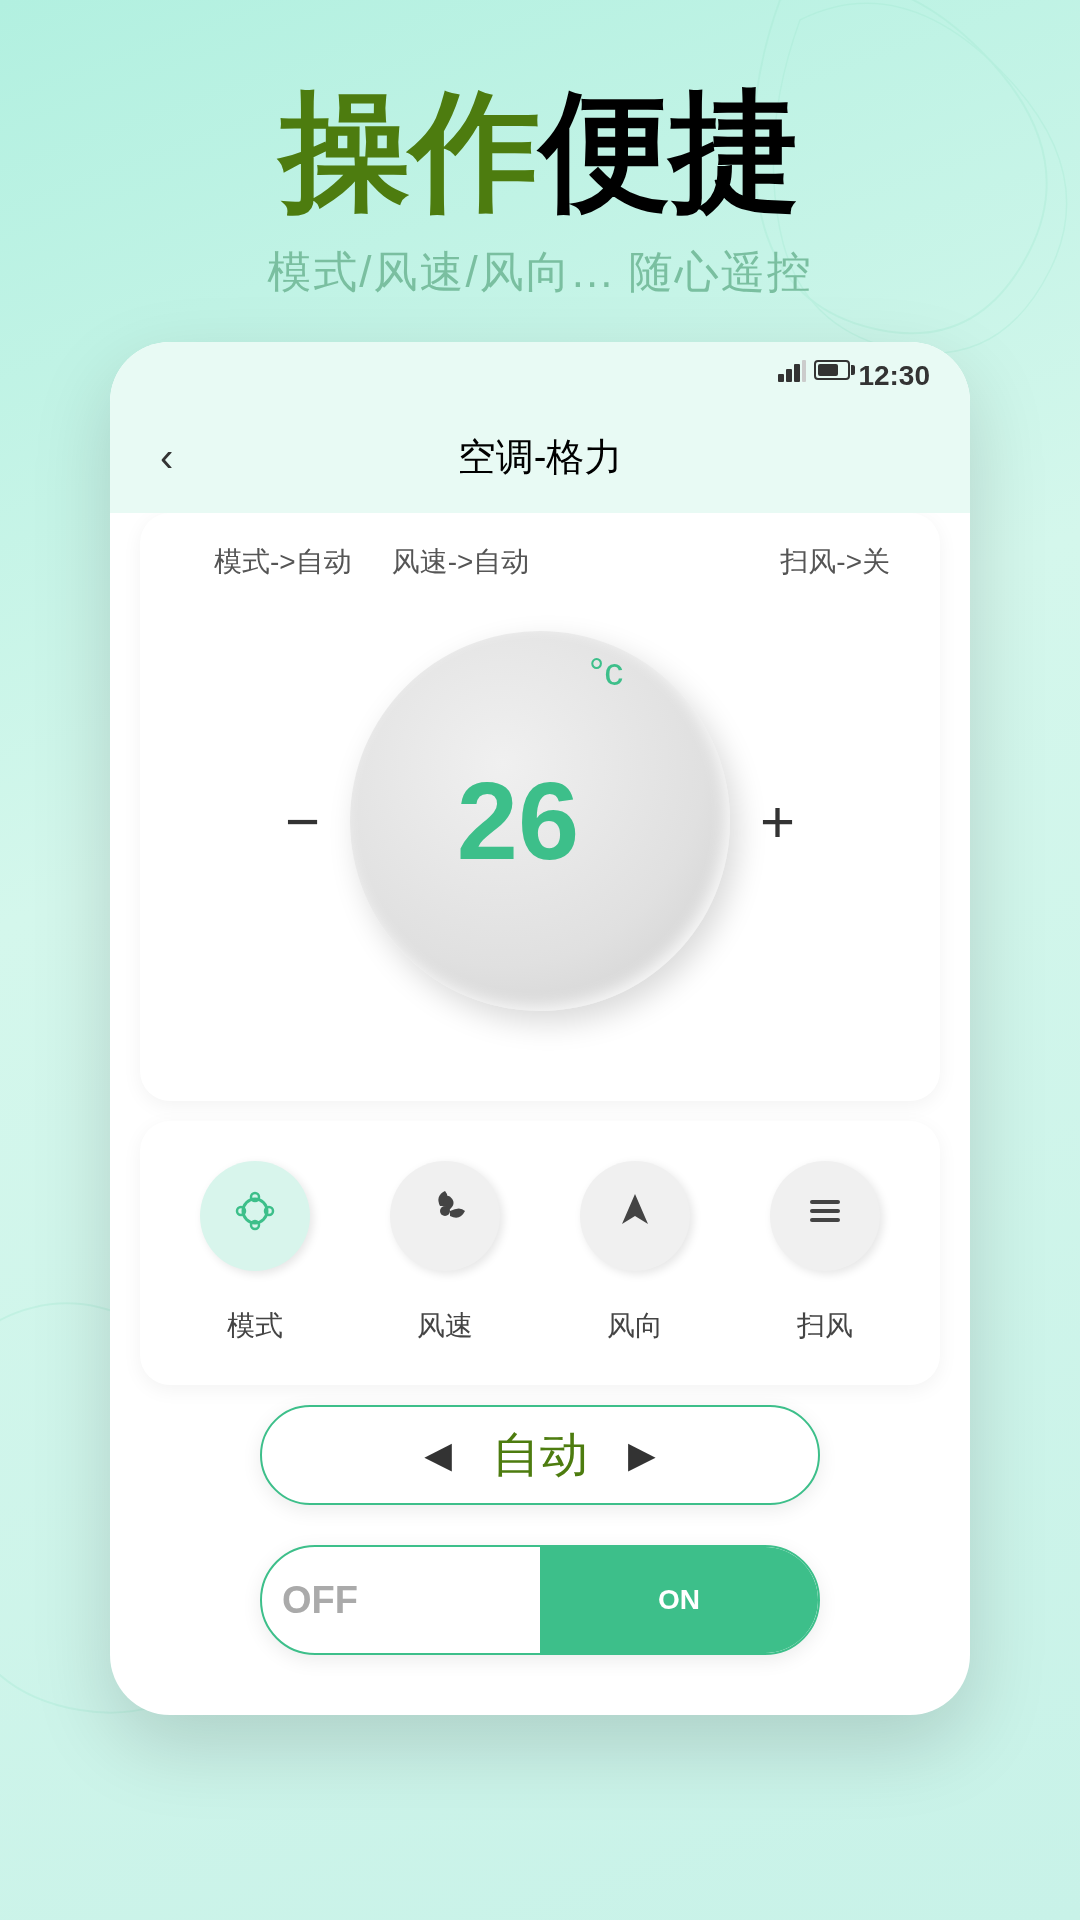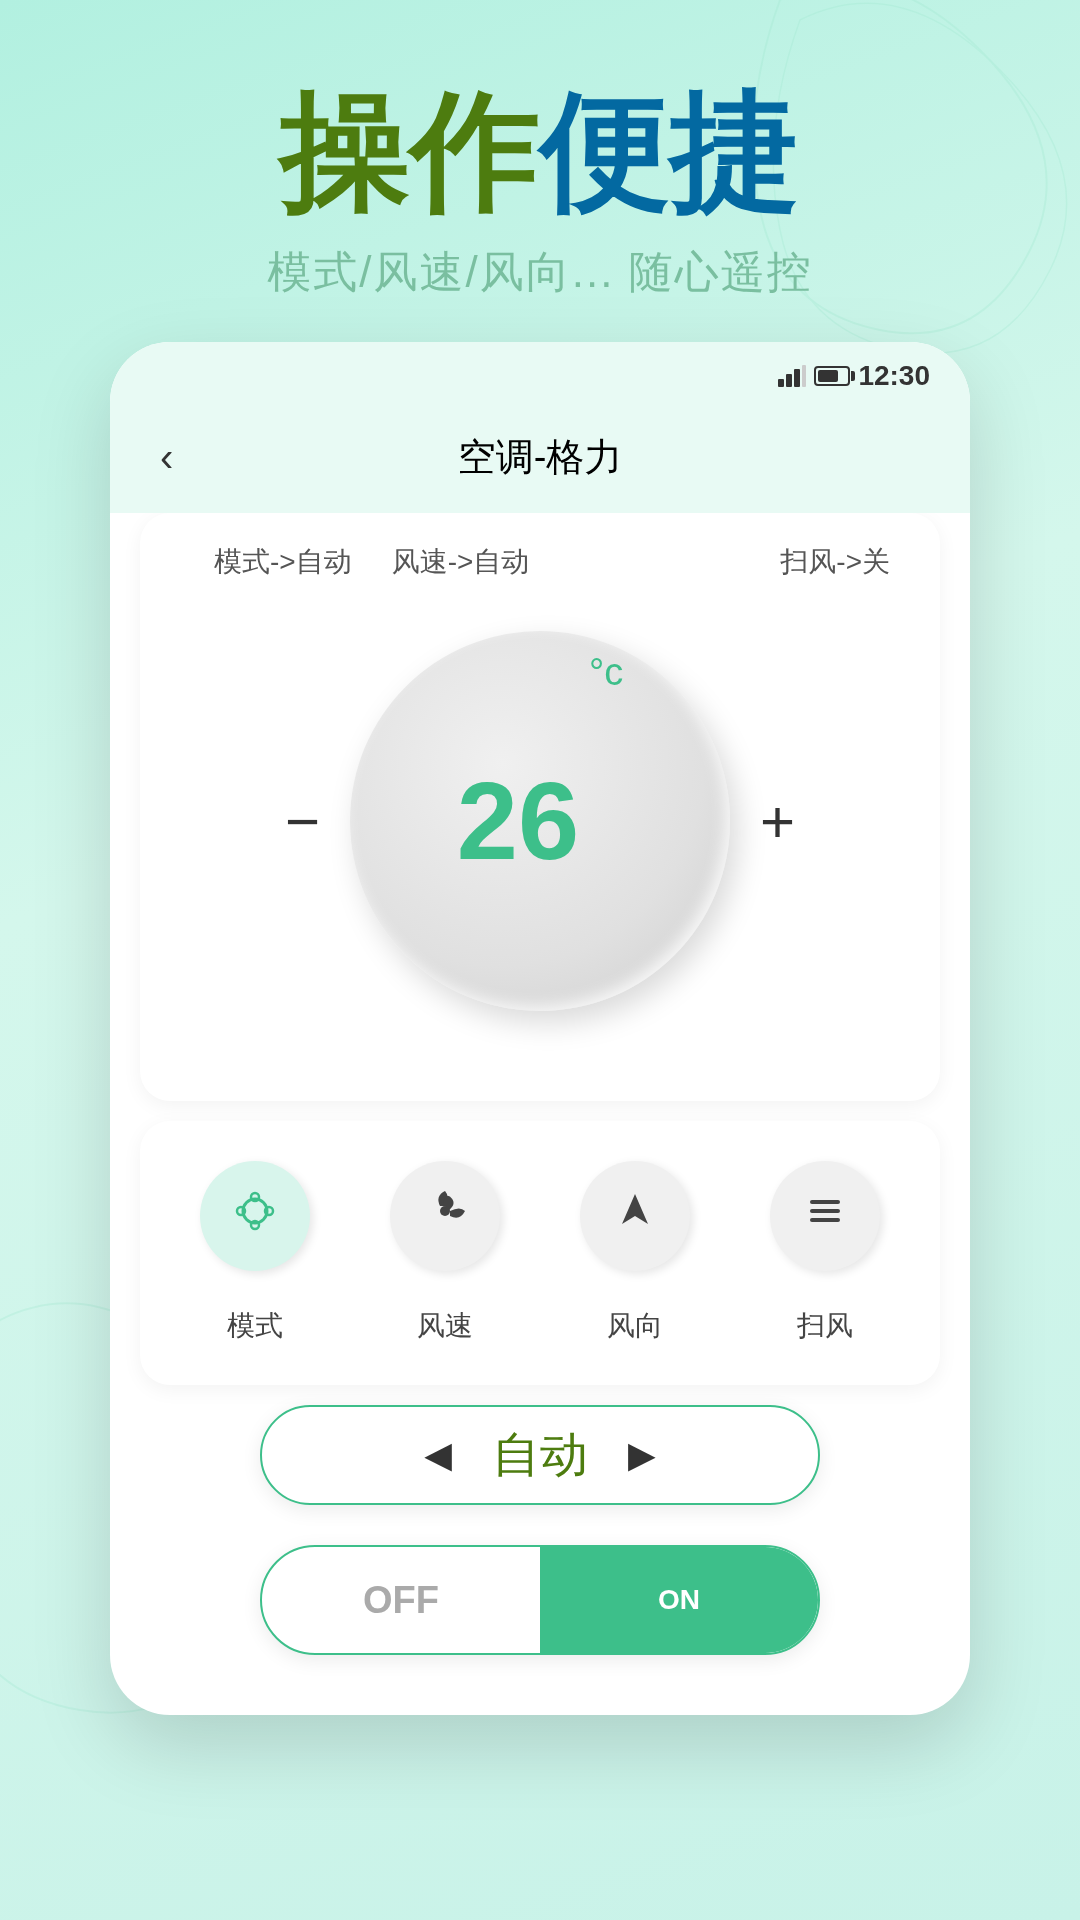--- a/index.html
+++ b/index.html
@@ -27,21 +27,21 @@
       font-weight: 900;
       line-height: 1.1;
       margin-bottom: 20px;
     }
 
     .hero-title-green {
       color: #4d7c0f;
     }
 
     .hero-title-orange {
-      color: #0369a1;
+      color: #000000;
     }
 
     .hero-subtitle {
       font-size: 44px;
       color: #7abfa0;
       font-weight: 400;
       letter-spacing: 2px;
     }
 
     
@@ -62,21 +62,21 @@
       background: #e8faf4;
       display: flex;
       justify-content: flex-end;
       align-items: center;
       padding: 18px 40px 10px;
       gap: 14px;
     }
 
     .status-icons {
       display: flex;
-      align-items: center;
+      align-items: flex-start;
       gap: 8px;
     }
 
     .battery-icon {
       width: 36px;
       height: 20px;
       border: 2.5px solid #333;
       border-radius: 4px;
       position: relative;
       display: flex;
@@ -292,21 +292,21 @@
       display: flex;
       align-items: center;
       border: 2.5px solid #3dbf8a;
       cursor: pointer;
       box-shadow: 0 5px 20px rgba(0,0,0,0.08);
       overflow: hidden;
     }
 
     .toggle-off {
       flex: 1;
-      text-align: center;
+      text-align: left;
       font-size: 38px;
       font-weight: 600;
       color: #aaa;
       padding: 20px;
     }
 
     .toggle-on {
       flex: 1;
       text-align: center;
       font-size: 28px;

